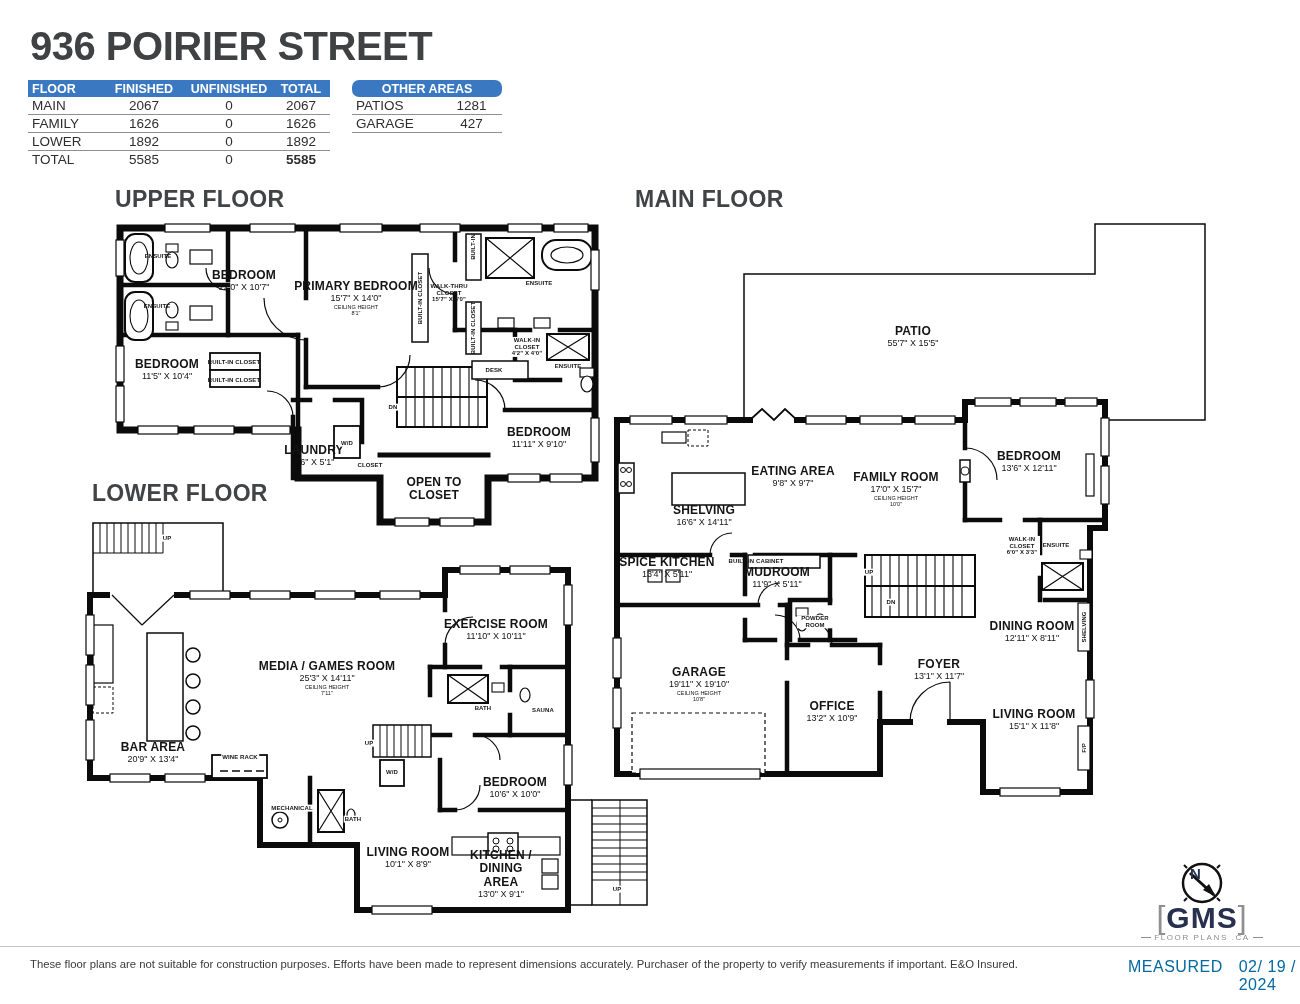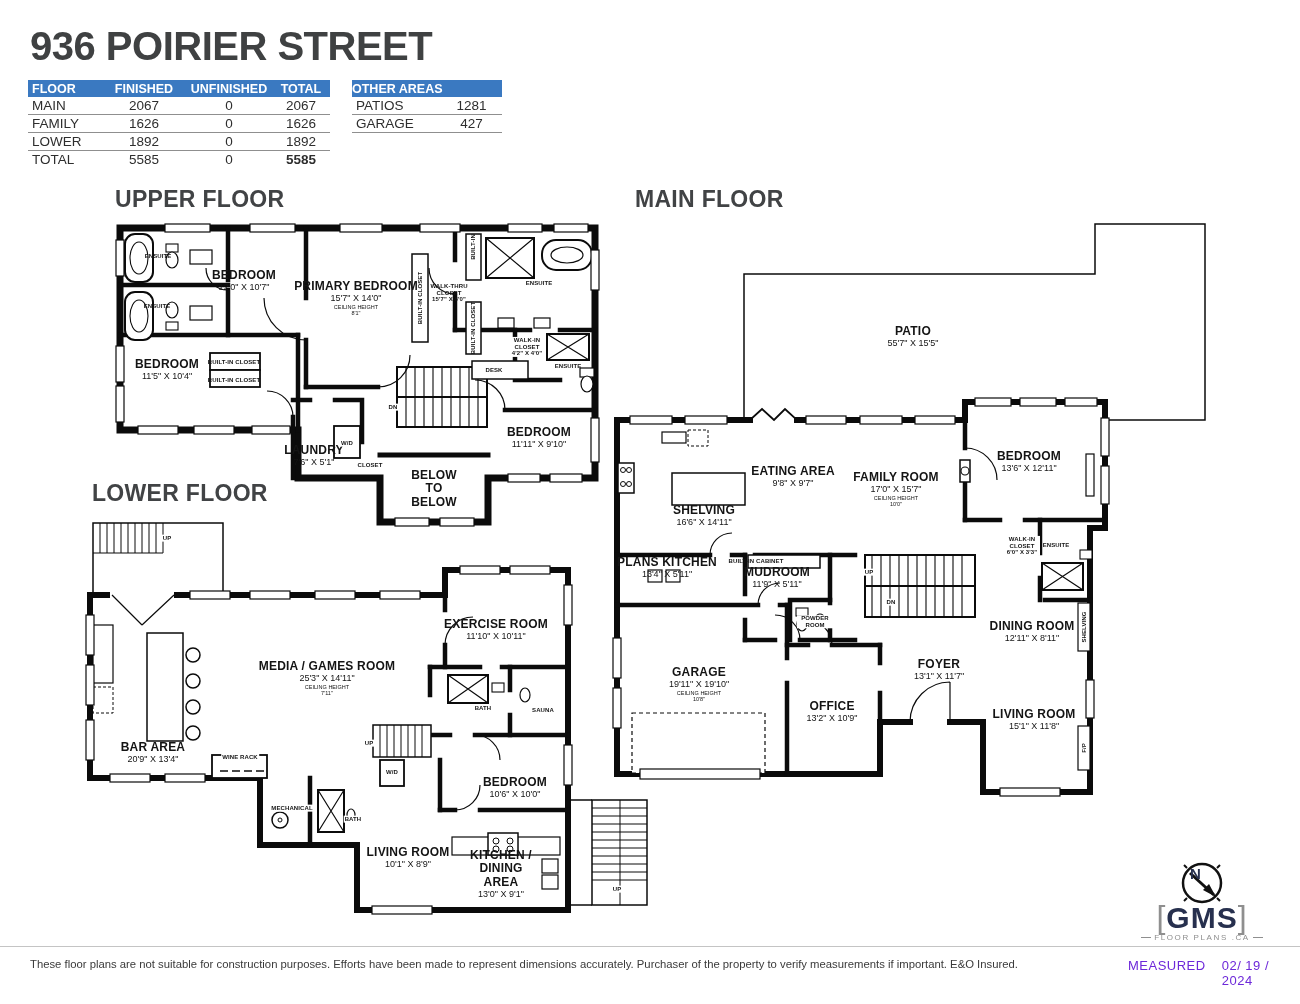--- a/index.html
+++ b/index.html
@@ -12,40 +12,40 @@
   .tbl .row{display:flex;height:17px;align-items:center;border-bottom:1px solid #8f8f8f;}
   .tbl .row.last{border-bottom:none;}
   .c{padding:0 3px;}
   .c0{width:72px;text-align:left;padding-left:4px;}
   .c1{width:84px;text-align:center;}
   .c2{width:86px;text-align:center;}
   .c3{width:56px;text-align:center;}
   .o0{width:84px;text-align:left;padding-left:4px;}
   .o1{width:56px;text-align:center;}
   .bold{font-weight:700;}
-  .hdr-center{justify-content:flex-start;}
+  .hdr-center{justify-content:center;border-radius:7px;}
   
   .fp-title{font-size:23px;font-weight:800;letter-spacing:0.3px;color:#414345;}
   
   .lbl{position:absolute;transform:translate(-50%,-50%);text-align:center;color:#141414;line-height:1.12;white-space:nowrap;z-index:5;}
   .lbl .l1{display:block;font-size:12px;font-weight:700;letter-spacing:0.2px;}
   .lbl .l2{display:block;font-size:9px;font-weight:500;}
   .lbl .l3,.lbl .l4{display:block;font-size:5.5px;font-weight:500;}
   .lbl.tiny .l1,.lbl.tiny .l2{font-size:6px;font-weight:600;letter-spacing:0.1px;}
   .lbl.vert{transform:translate(-50%,-50%) rotate(-90deg);}
   .lbl.bg{background:#fff;padding:0 1px;}
   .lbl.w30{white-space:normal;width:34px;}
   .lbl.w36{white-space:normal;width:40px;}
   .lbl.w62{white-space:normal;width:64px;}
   .lbl.w64{white-space:normal;width:66px;}
   .l2:empty,.l3:empty,.l4:empty{display:none;}
   
   #footer-rule{left:0;top:946px;width:1300px;height:0;border-top:1px solid #c4c4c4;}
   #footer-text{left:30px;top:958px;font-size:11.3px;color:#3a3a3a;}
-  #measured-row{left:1128px;top:958px;font-size:13px;color:#6d28d9;display:flex;gap:16px;letter-spacing:0.5px;}
+  #measured-row{left:1128px;top:958px;font-size:16px;color:#0369a1;display:flex;gap:16px;letter-spacing:0.5px;}
   
   #gms-logo{left:1140px;top:903px;width:124px;text-align:center;}
   #gms-line1{font-size:30px;font-weight:800;color:#27304e;line-height:0.9;letter-spacing:1px;}
   #gms-line1 .bracket{color:#8f8f8f;font-weight:400;font-size:32px;}
   #gms-line2{font-size:8px;letter-spacing:1.6px;color:#8e8e8e;margin-top:1px;display:flex;align-items:center;justify-content:center;gap:3px;}
   #gms-line2:before,#gms-line2:after{content:"";height:1px;background:#8f8f8f;width:10px;display:inline-block;}
   svg{position:absolute;overflow:visible;}
 </style>
 </head>
 <body>
@@ -396,21 +396,21 @@
     <span class="l1">LAUNDRY</span>
     <span class="l2">7'6" X 5'1"</span>
   </div>
 <div class="lbl tiny bg" style="left:347px;top:443px">
     <span class="l1">W/D</span>
   </div>
 <div class="lbl tiny bg" style="left:370px;top:465px">
     <span class="l1">CLOSET</span>
   </div>
 <div class="lbl w62" style="left:434px;top:489px">
-    <span class="l1">BELOW TO BELOW</span>
+    <span class="l1">OPEN TO CLOSET</span>
   </div>
 <div class="lbl" style="left:539px;top:438px">
     <span class="l1">BEDROOM</span>
     <span class="l2">11'11" X 9'10"</span>
   </div>
 <div class="lbl tiny bg" style="left:393px;top:407px">
     <span class="l1">DN</span>
   </div>
 
 <div class="lbl" style="left:913px;top:337px">
@@ -429,21 +429,21 @@
     <span class="l1">FAMILY ROOM</span>
     <span class="l2">17'0" X 15'7"</span>
     <span class="l3">CEILING HEIGHT</span>
     <span class="l4">10'0"</span>
   </div>
 <div class="lbl" style="left:1029px;top:462px">
     <span class="l1">BEDROOM</span>
     <span class="l2">13'6" X 12'11"</span>
   </div>
 <div class="lbl" style="left:667px;top:568px">
-    <span class="l1">PLANS KITCHEN</span>
+    <span class="l1">SPICE KITCHEN</span>
     <span class="l2">13'4" X 5'11"</span>
   </div>
 <div class="lbl tiny" style="left:756px;top:561px">
     <span class="l1">BUILT-IN CABINET</span>
   </div>
 <div class="lbl" style="left:777px;top:578px">
     <span class="l1">MUDROOM</span>
     <span class="l2">11'9" X 5'11"</span>
   </div>
 <div class="lbl tiny w30 bg" style="left:1022px;top:546px">

